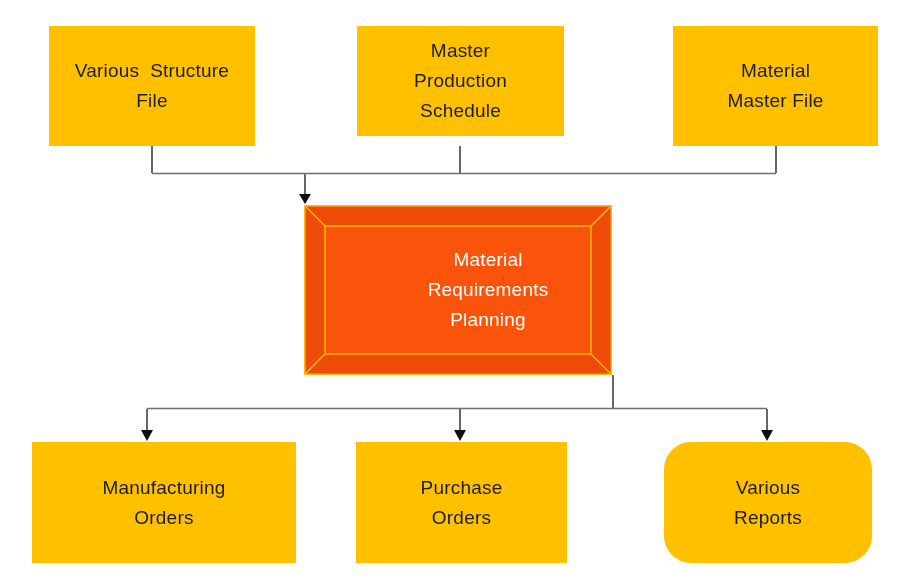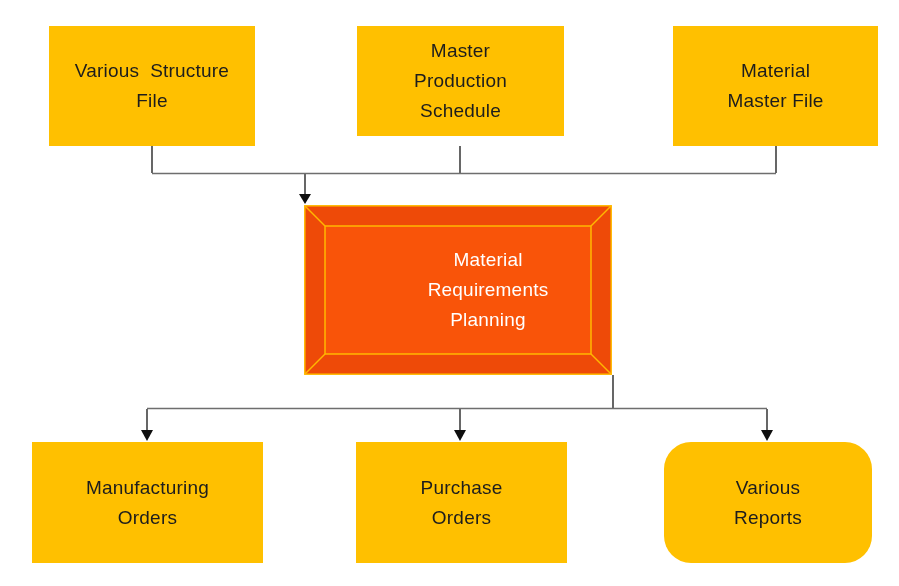--- a/index.html
+++ b/index.html
@@ -39,21 +39,21 @@
   }
   .gold {
     background: var(--node-fill, #FFC000);
     color: var(--node-text, #1d1d1d);
   }
   
   .n-psf { left: 49px;  top: 26px;  width: 206px; height: 120px; }
   .n-mps { left: 357px; top: 26px;  width: 207px; height: 110px; }
   .n-imf { left: 673px; top: 26px;  width: 205px; height: 120px; }
   .n-mrp { left: 304px; top: 205px; width: 368px; height: 170px; }
-  .n-mo  { left: 32px;  top: 442px; width: 231px; height: 121px; }
+  .n-mo  { left: 32px;  top: 442px; width: 264px; height: 121px; }
   .n-po  { left: 356px; top: 442px; width: 211px; height: 121px; justify-content: center; }
   .n-vr  { left: 664px; top: 442px; width: 208px; height: 121px; border-radius: 27px; }
 
   .n-mrp { color: var(--mrp-text, #ffffff); }
   .n-mrp .bevel {
     position: absolute;
     left: 0; top: 0;
     width: 308px; height: 170px;
   }
   .n-mrp .label {

